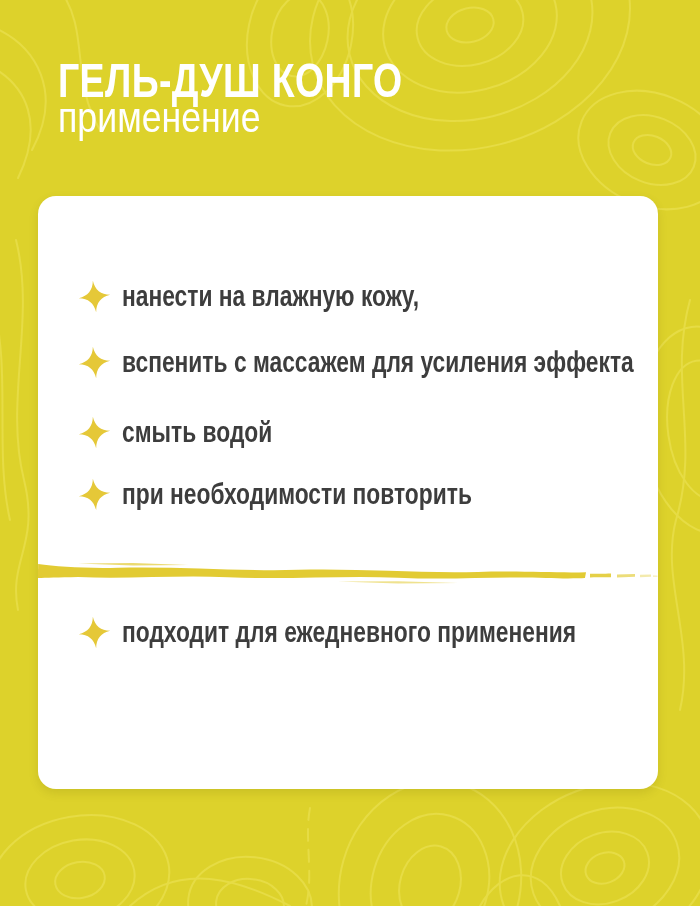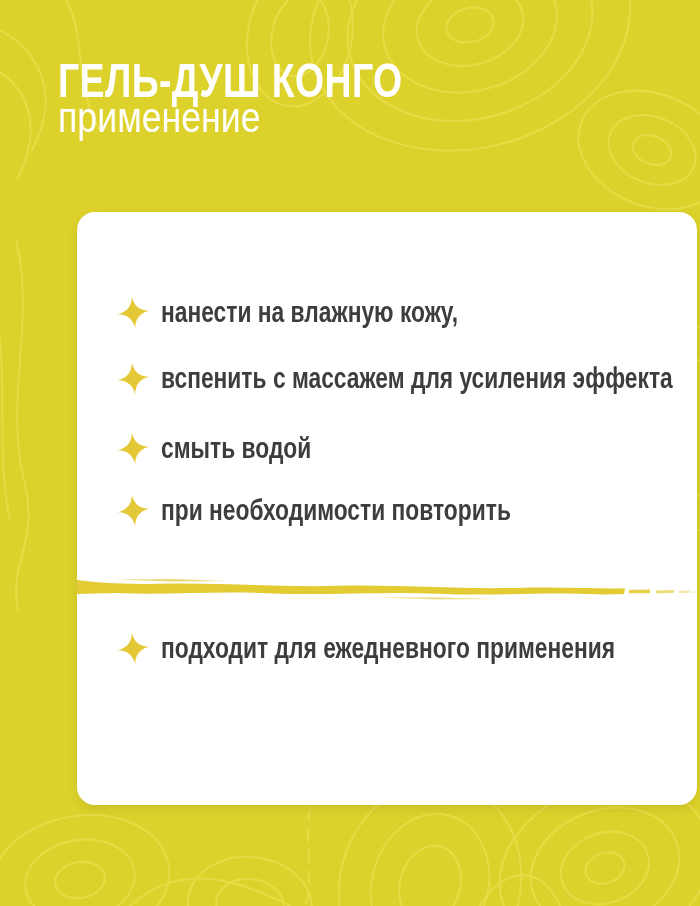--- a/index.html
+++ b/index.html
@@ -17,24 +17,23 @@
     letter-spacing:.5px;white-space:nowrap;
     transform:scaleX(.78);transform-origin:left center;
   }
   .subtitle{
     font-size:42px;font-weight:400;line-height:1;margin-top:-8px;
     white-space:nowrap;
     transform:scaleX(.85);transform-origin:left center;
   }
 
   .card{
-    position:absolute;left:38px;top:212px;width:620px;height:593px;
+    position:absolute;left:38px;top:196px;width:620px;height:593px;
     background:#ffffff;border-radius:18px;
     box-shadow:0 4px 10px rgba(96,88,0,.15);
-    margin-left:39px;
   }
 
   .bullet-row{
     position:absolute;left:40px;height:34px;
     display:flex;align-items:center;gap:11px;
   }
   .sparkle{width:33px;height:33px;flex:0 0 auto;transform:rotate(-6deg);}
   .bullet-text{
     font-size:30px;font-weight:700;color:#3d3d3d;line-height:1;
     white-space:nowrap;

